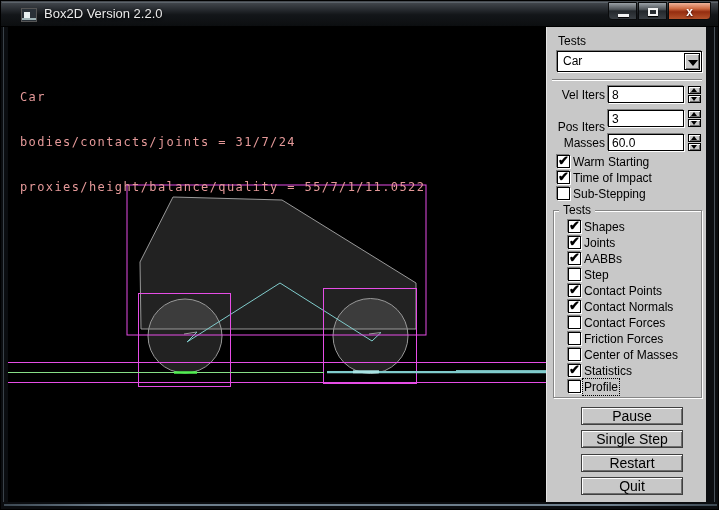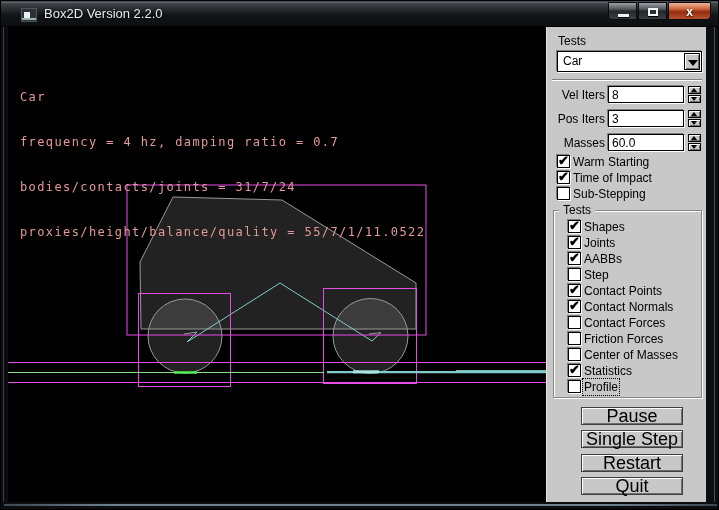--- a/index.html
+++ b/index.html
@@ -82,21 +82,21 @@
   .cb { position:absolute; left:0; top:0; width:13px; height:13px; background:#fff;
     border:1px solid #000; box-shadow:-1px -1px 0 #7d7d7d, 1px 1px 0 #ffffff; }
   .cb.checked::after { content:"✔"; position:absolute; left:0px; top:-3px; font-size:13px; font-weight:bold; color:#000; }
   .cbrow .cblabel { position:absolute; left:16px; top:0px; white-space:nowrap; }
   .focus-dotted { outline:1px dotted #000; outline-offset:1px; }
   #draw-group { position:absolute; left:6px; top:183px; width:149px; height:188px;
     border:1px solid #858585; box-shadow:1px 1px 0 #ffffff, inset 1px 1px 0 #ffffff; }
   #draw-group-label { position:absolute; left:12px; top:176px; background:#c8c8c8; padding:0 4px; }
   .glui-btn { position:absolute; left:34px; width:102px; height:18px; background:#c8c8c8;
     border:1px solid #3f3f3f; box-shadow:inset 1px 1px 0 #fff, inset -1px -1px 0 #6e6e6e;
-    font-family:"Liberation Sans", sans-serif; font-size:18px; color:#000; text-align:center; line-height:16px; cursor:default; }
+    font-family:"Liberation Sans", sans-serif; font-size:14px; color:#000; text-align:center; line-height:16px; cursor:default; }
 </style>
 </head>
 <body>
 
 <div id="win">
 
   <div id="titlebar">
     <div class="sheen"></div>
     <div id="app-icon">
       <div class="grd"></div>
@@ -144,21 +144,20 @@
 
       <line x1="326" y1="371.2" x2="545" y2="371.2" stroke-width="2.2" stroke="#80cccc"></line>
       <line x1="455" y1="369.6" x2="545" y2="369.6" stroke="#80cccc"></line>
 
       <line x1="173" y1="371.5" x2="196" y2="371.5" stroke-width="2.5" stroke="#52f052"></line>
       <line x1="352" y1="370.8" x2="378" y2="370.8" stroke-width="3" stroke="#a8e4e4"></line>
     </svg>
 
     <div id="hud">
       <div>Car</div>
-      <div>frequency = 4 hz, damping ratio = 0.7</div>
       <div>bodies/contacts/joints = 31/7/24</div>
       <div>proxies/height/balance/quality = 55/7/1/11.0522</div>
     </div>
   </div>
 
   <div id="sidebar">
 
     <div class="glui-label" style="left:11px; top:7px;">Tests</div>
 
     <div id="test-dropdown" class="sunken">
@@ -176,21 +175,21 @@
     </div>
     <div class="spinner" style="top:59px;">
       <div class="spin-btn spin-up">
           <div class="tri-up"></div>
         </div>
       <div class="spin-btn spin-dn">
           <div class="tri-dn"></div>
         </div>
     </div>
 
-    <div class="spin-label" style="top:85px;">Pos Iters</div>
+    <div class="spin-label" style="top:93px;">Pos Iters</div>
     <div class="editbox sunken" style="top:83px;">
       <input type="text" value="3" style="">
     </div>
     <div class="spinner" style="top:83px;">
       <div class="spin-btn spin-up">
           <div class="tri-up"></div>
         </div>
       <div class="spin-btn spin-dn">
           <div class="tri-dn"></div>
         </div>

